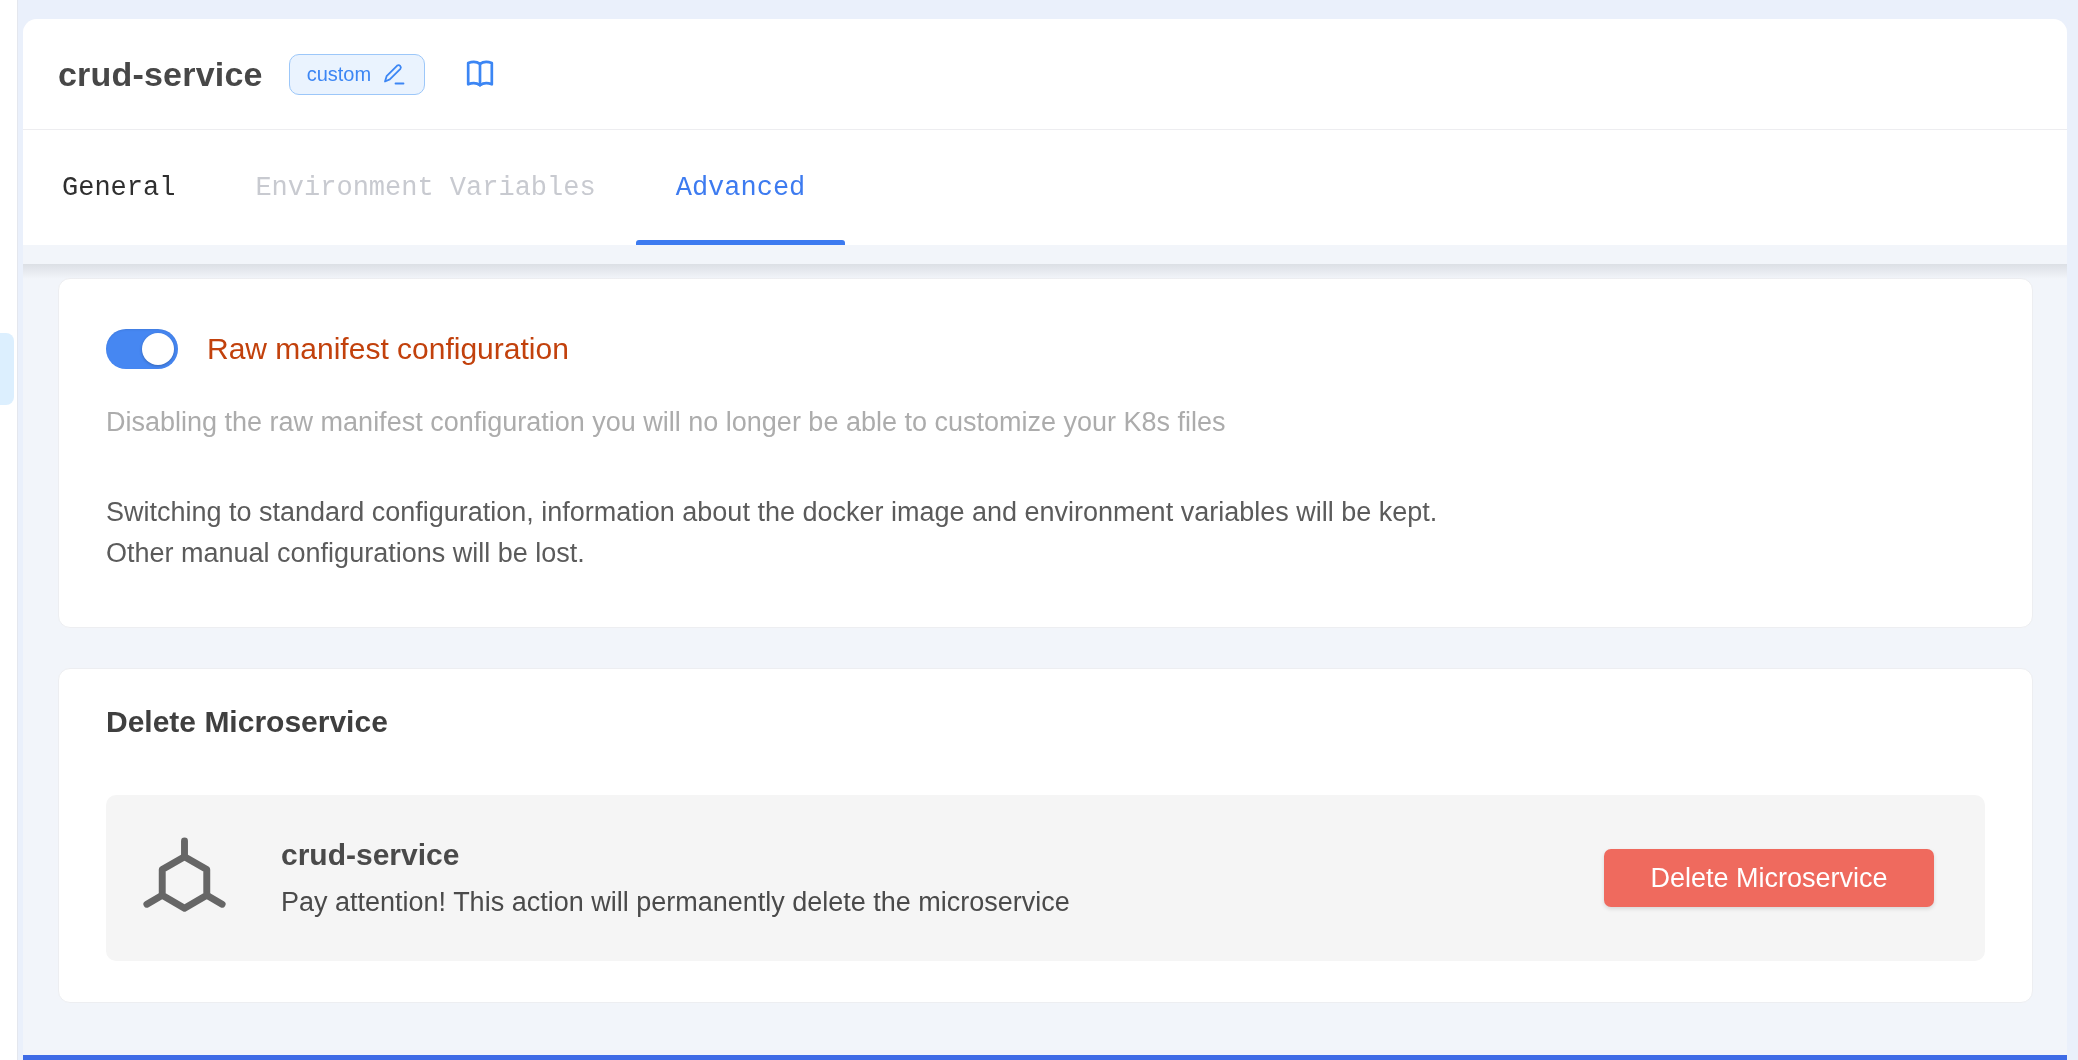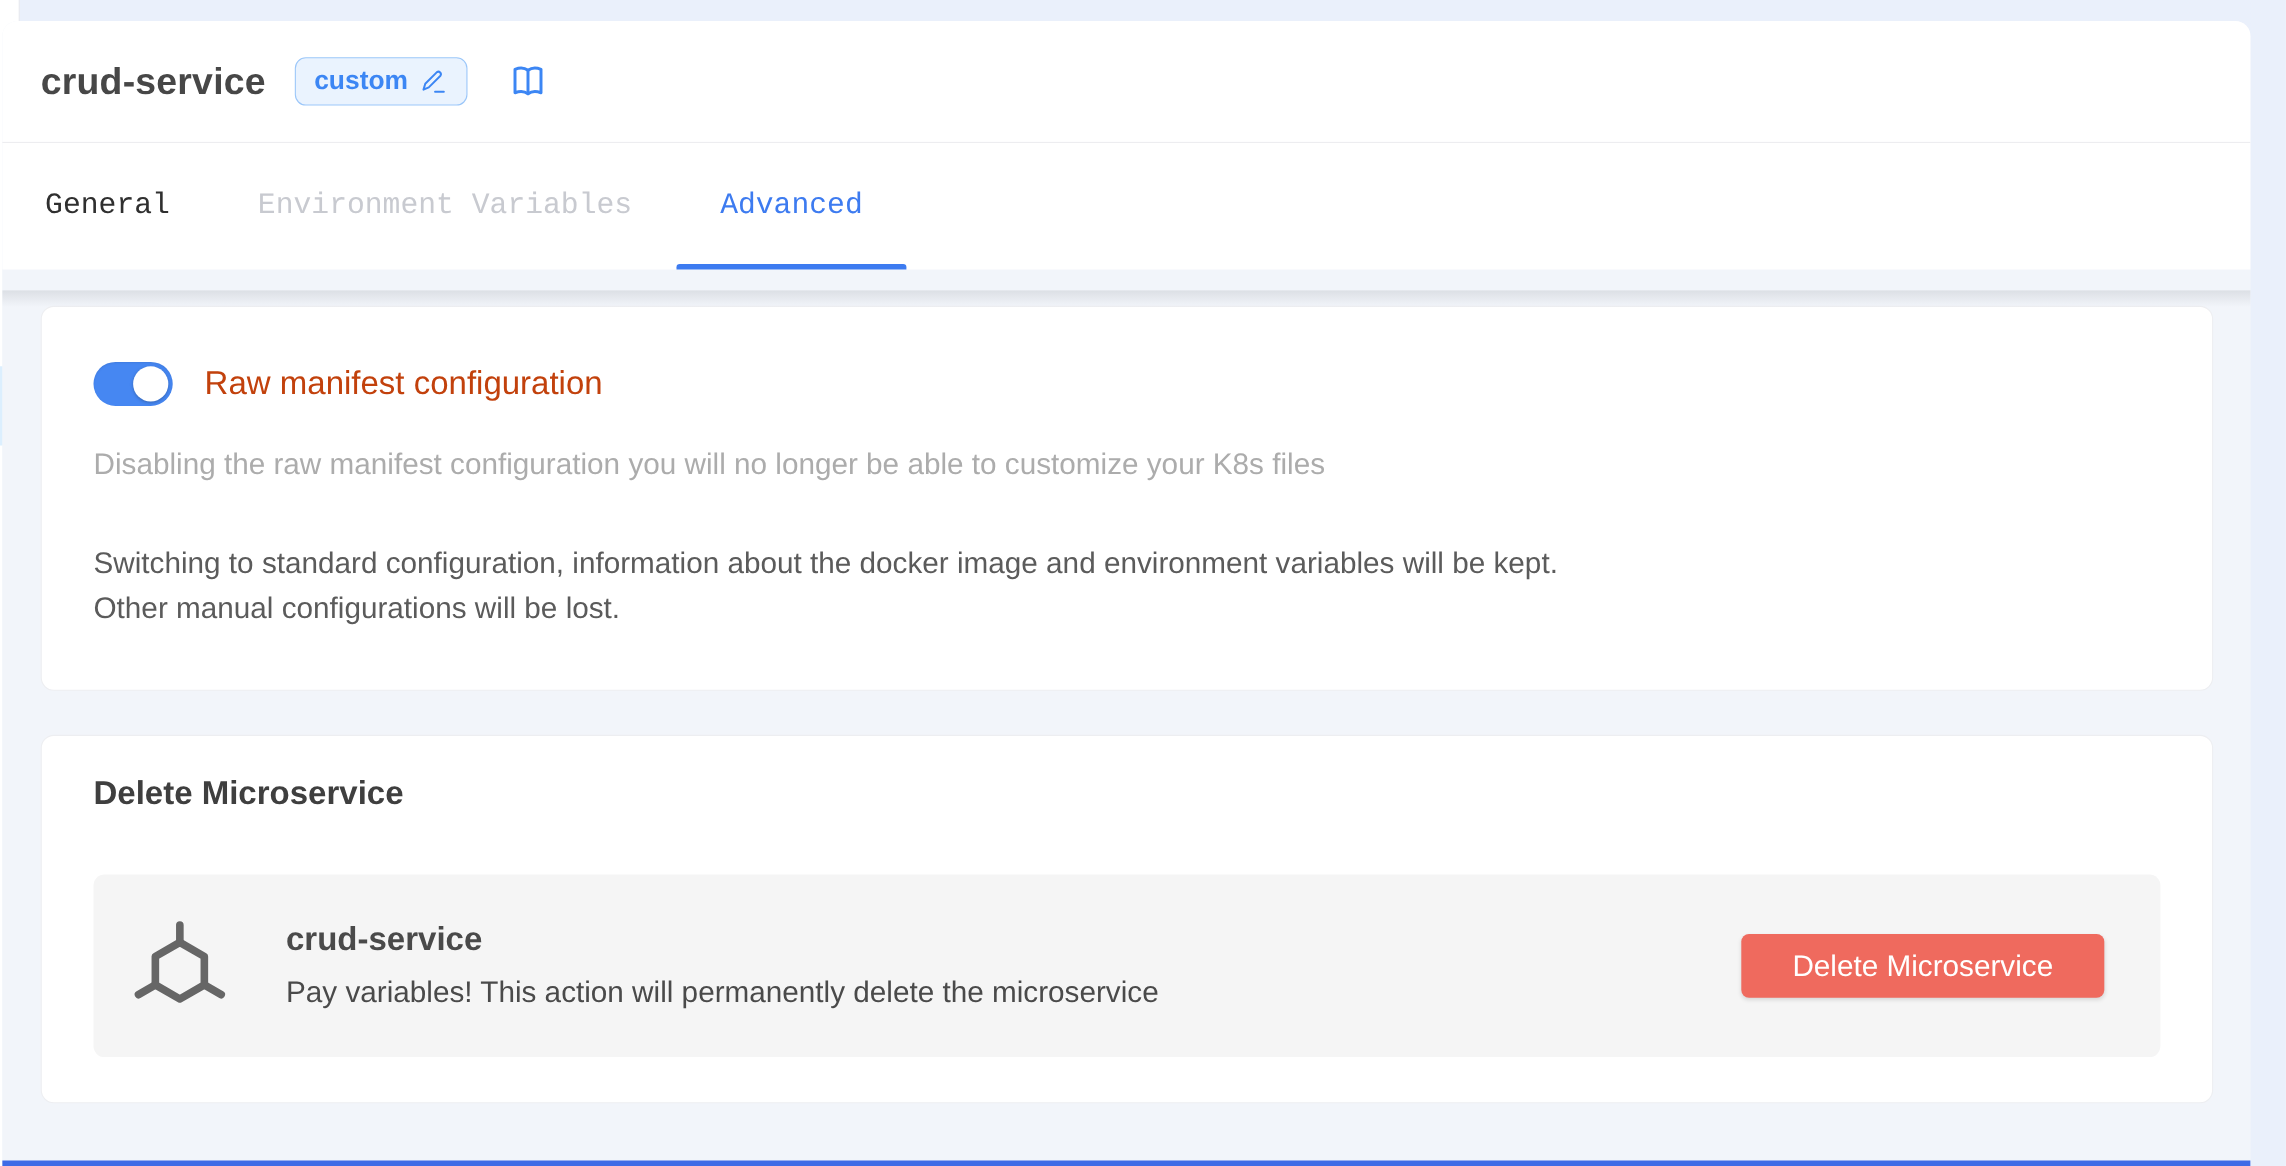--- a/index.html
+++ b/index.html
@@ -16,35 +16,35 @@
     position:absolute; left:0; top:0; width:18px; height:1060px;
     background:#ffffff; border-right:1px solid #E4E7EE;
   }
   .sidebar-active-pill {
     position:absolute; left:0; top:333px; width:14px; height:72px;
     background:#DCEFFE; border-radius:0 8px 8px 0;
   }
 
   
   .panel {
-    position:absolute; left:2px; top:19px; width:2044px; height:1041px;
+    position:absolute; left:23px; top:19px; width:2044px; height:1041px;
     background:#F2F5FA; border-radius:14px 14px 0 0; overflow:hidden;
   }
 
   .page-header {
     height:111px; background:#fff; display:flex; align-items:center;
     padding-left:35px; border-bottom:1px solid #EDEDF0;
   }
   .page-title { font-size:34px; font-weight:bold; color:#474747; letter-spacing:.2px; }
   .type-badge {
     margin-left:26px; display:inline-flex; align-items:center; gap:11px;
     background:#EAF3FE; border:1.5px solid #9CC7F9; border-radius:10px;
     padding:7px 17px; cursor:pointer;
   }
-  .type-badge-label { font-size:24px; font-weight:bold; color:#3C86F4; }
+  .type-badge-label { font-size:20px; font-weight:normal; color:#3C86F4; }
   .badge-pencil { width:25px; height:25px; display:block; }
   .docs-icon { width:36px; height:36px; margin-left:37px; display:block; cursor:pointer; }
 
   
   .tabbar { height:115px; background:#fff; position:relative;font-family:Liberation Mono, monospace; }
   .tabs { display:flex; align-items:center; height:100%; padding-left:39px; gap:80px; }
   .tab { font-size:27px; white-space:nowrap; position:relative; height:100%;
          display:flex; align-items:center; cursor:pointer; }
   .tab.is-enabled  { color:#2F2F2F; }
   .tab.is-disabled { color:#C8CAD0; }
@@ -153,21 +153,21 @@
       <div class="section-title">Delete Microservice</div>
       <div class="danger-box">
         <svg class="service-icon" viewBox="0 0 96 96" fill="none" stroke="#666666" stroke-width="7" stroke-linecap="round" stroke-linejoin="round">
           <polygon points="48,26 70.5,39 70.5,65 48,78 25.5,65 25.5,39"></polygon>
           <line x1="48" y1="26" x2="48" y2="10"></line>
           <line x1="25.5" y1="65" x2="10" y2="74"></line>
           <line x1="70.5" y1="65" x2="86" y2="74"></line>
         </svg>
         <div class="danger-text">
           <div class="service-name">crud-service</div>
-          <div class="danger-warning">Pay variables! This action will permanently delete the microservice</div>
+          <div class="danger-warning">Pay attention! This action will permanently delete the microservice</div>
         </div>
         <div class="danger-spacer"></div>
         <button class="delete-btn">Delete Microservice</button>
       </div>
     </div>
 
   </div>
 
   <div class="footer-accent"></div>
 </div>

